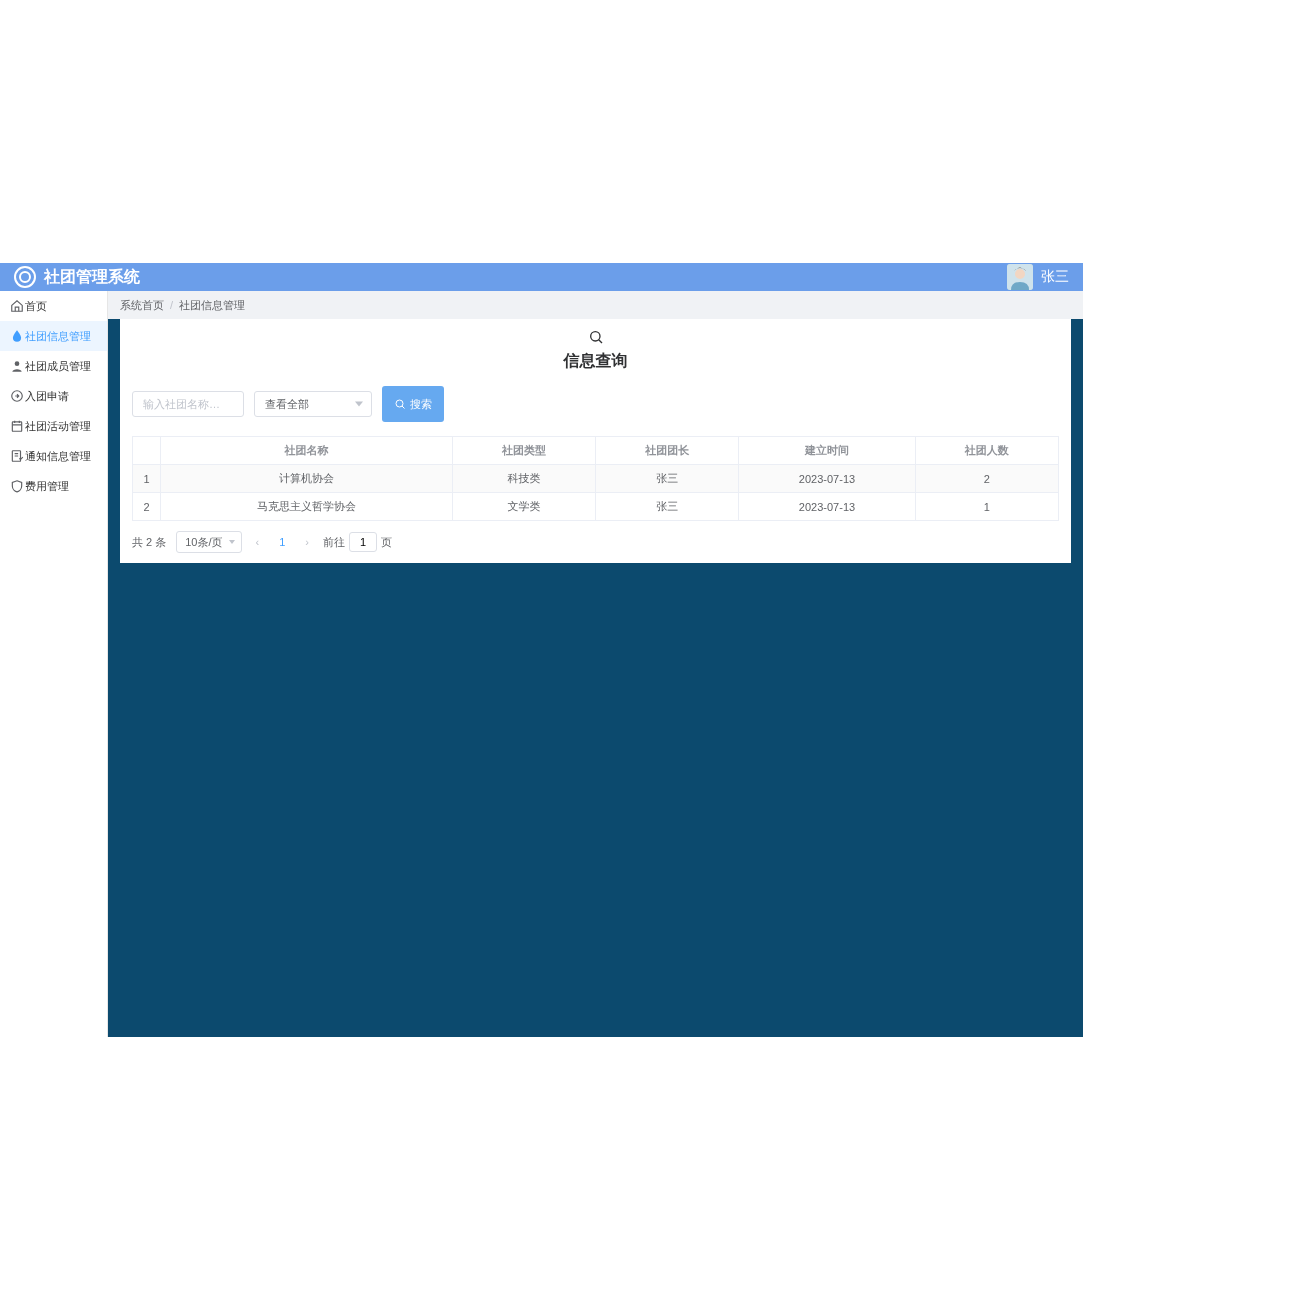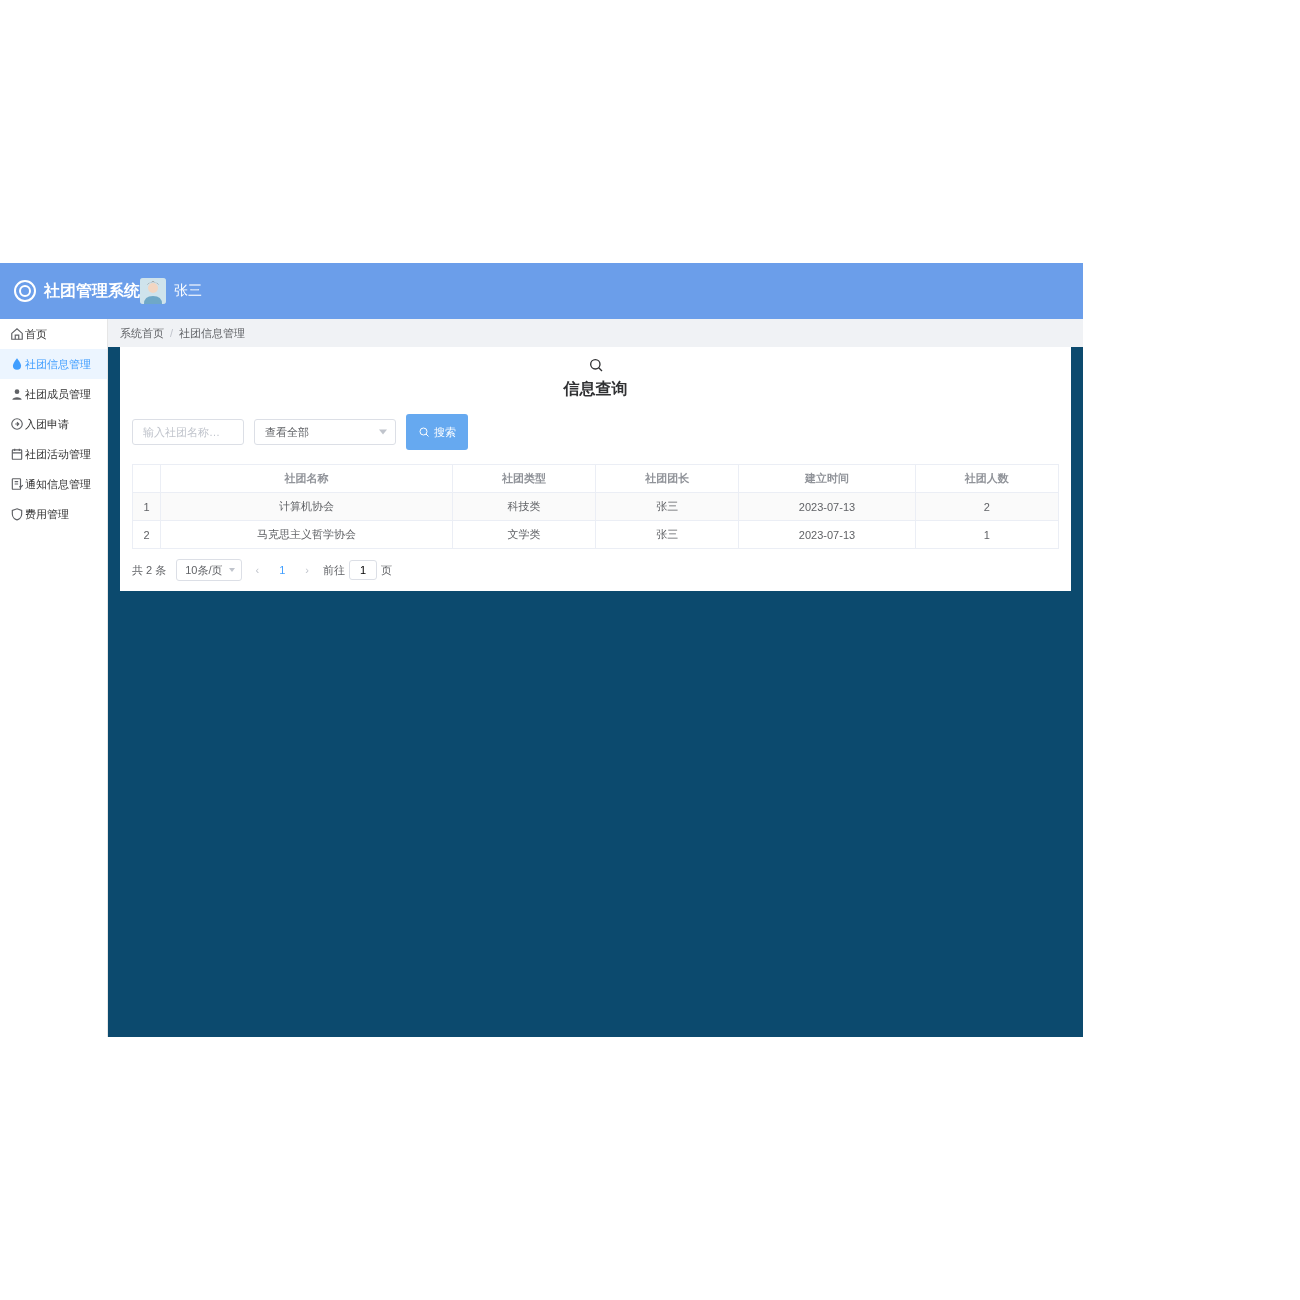--- a/index.html
+++ b/index.html
@@ -16,25 +16,25 @@
   position: absolute;
   top: 263px;
   left: 0;
   width: 1083px;
   height: 774px;
   display: flex;
   flex-direction: column;
   background: #f0f2f5;
 }
 .header {
-  height: 56px;
+  height: 28px;
   background: #6b9eea;
   display: flex;
   align-items: center;
-  justify-content: flex-start;
+  justify-content: space-between;
   padding: 0 14px 0 14px;
   color: #fff;
 }
 .header-left { display: flex; align-items: center; gap: 8px; }
 .logo-icon {
   width: 22px; height: 22px;
   border: 2px solid #fff; border-radius: 50%;
   display: flex; align-items: center; justify-content: center;
   position: relative;
 }
@@ -106,21 +106,21 @@
 
 .filter-row { display: flex; align-items: center; gap: 10px; margin-bottom: 14px; }
 .input {
   height: 26px; width: 112px;
   border: 1px solid #dcdfe6; border-radius: 3px;
   padding: 0 10px; font-size: 11px; color: #606266;
   outline: none;
 }
 .input::placeholder { color: #c0c4cc; }
 .select {
-  height: 26px; width: 142px;
+  height: 26px; width: 118px;
   border: 1px solid #dcdfe6; border-radius: 3px;
   padding: 0 22px 0 10px; font-size: 11px; color: #606266;
   display: flex; align-items: center; position: relative;
   cursor: pointer;
 }
 .select::after {
   content: ""; position: absolute; right: 8px; top: 50%;
   width: 0; height: 0; border-left: 4px solid transparent; border-right: 4px solid transparent;
   border-top: 5px solid #c0c4cc; transform: translateY(-50%);
 }

